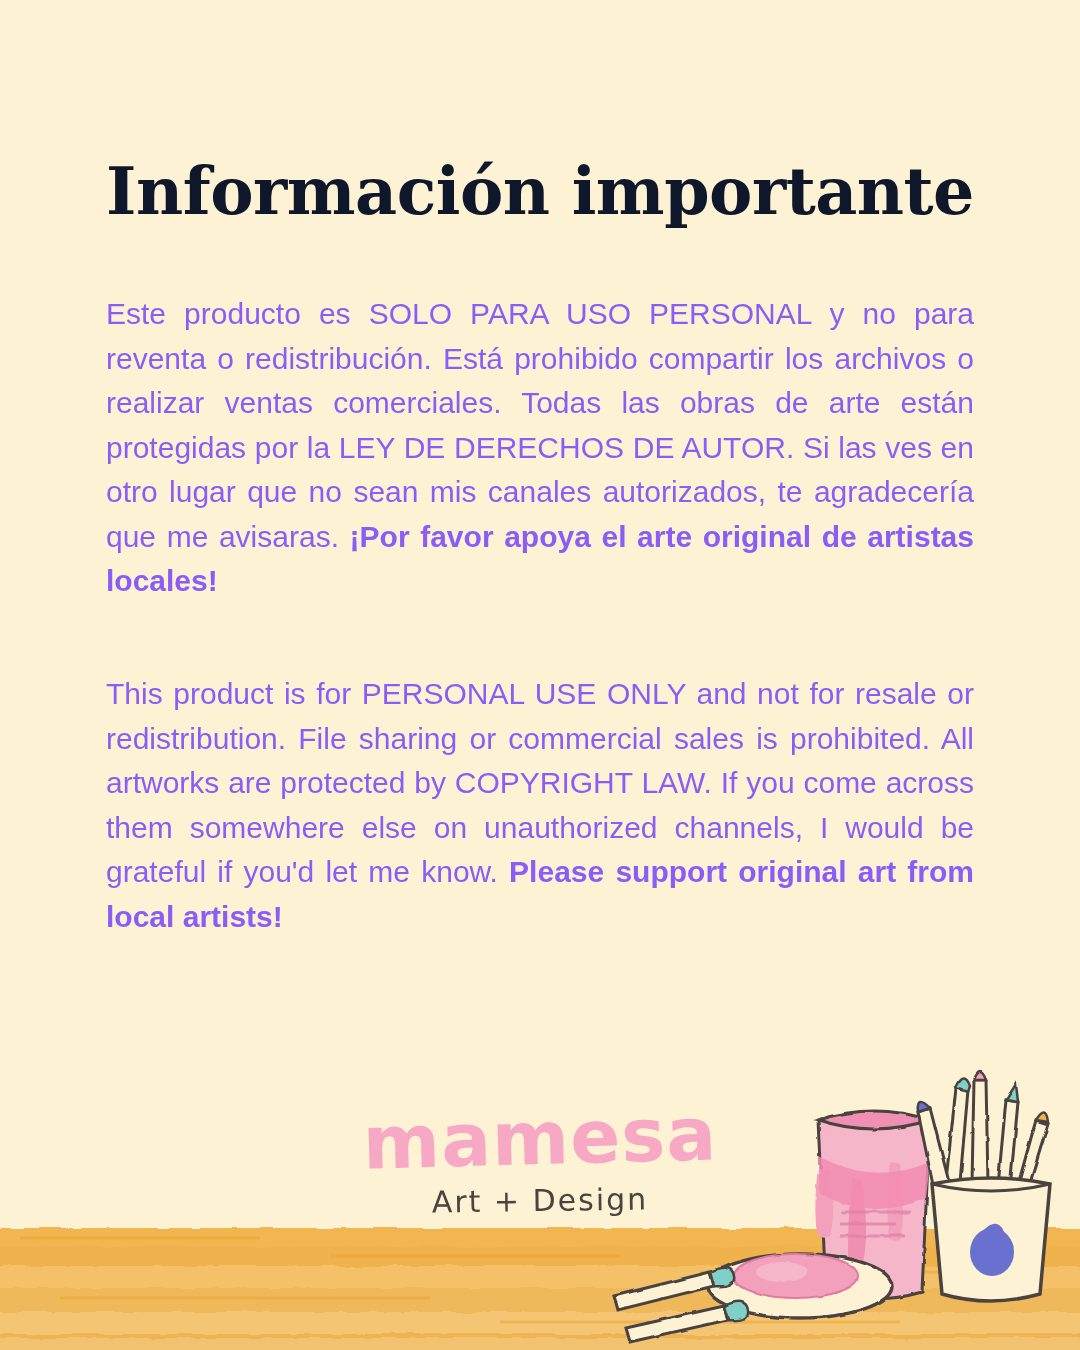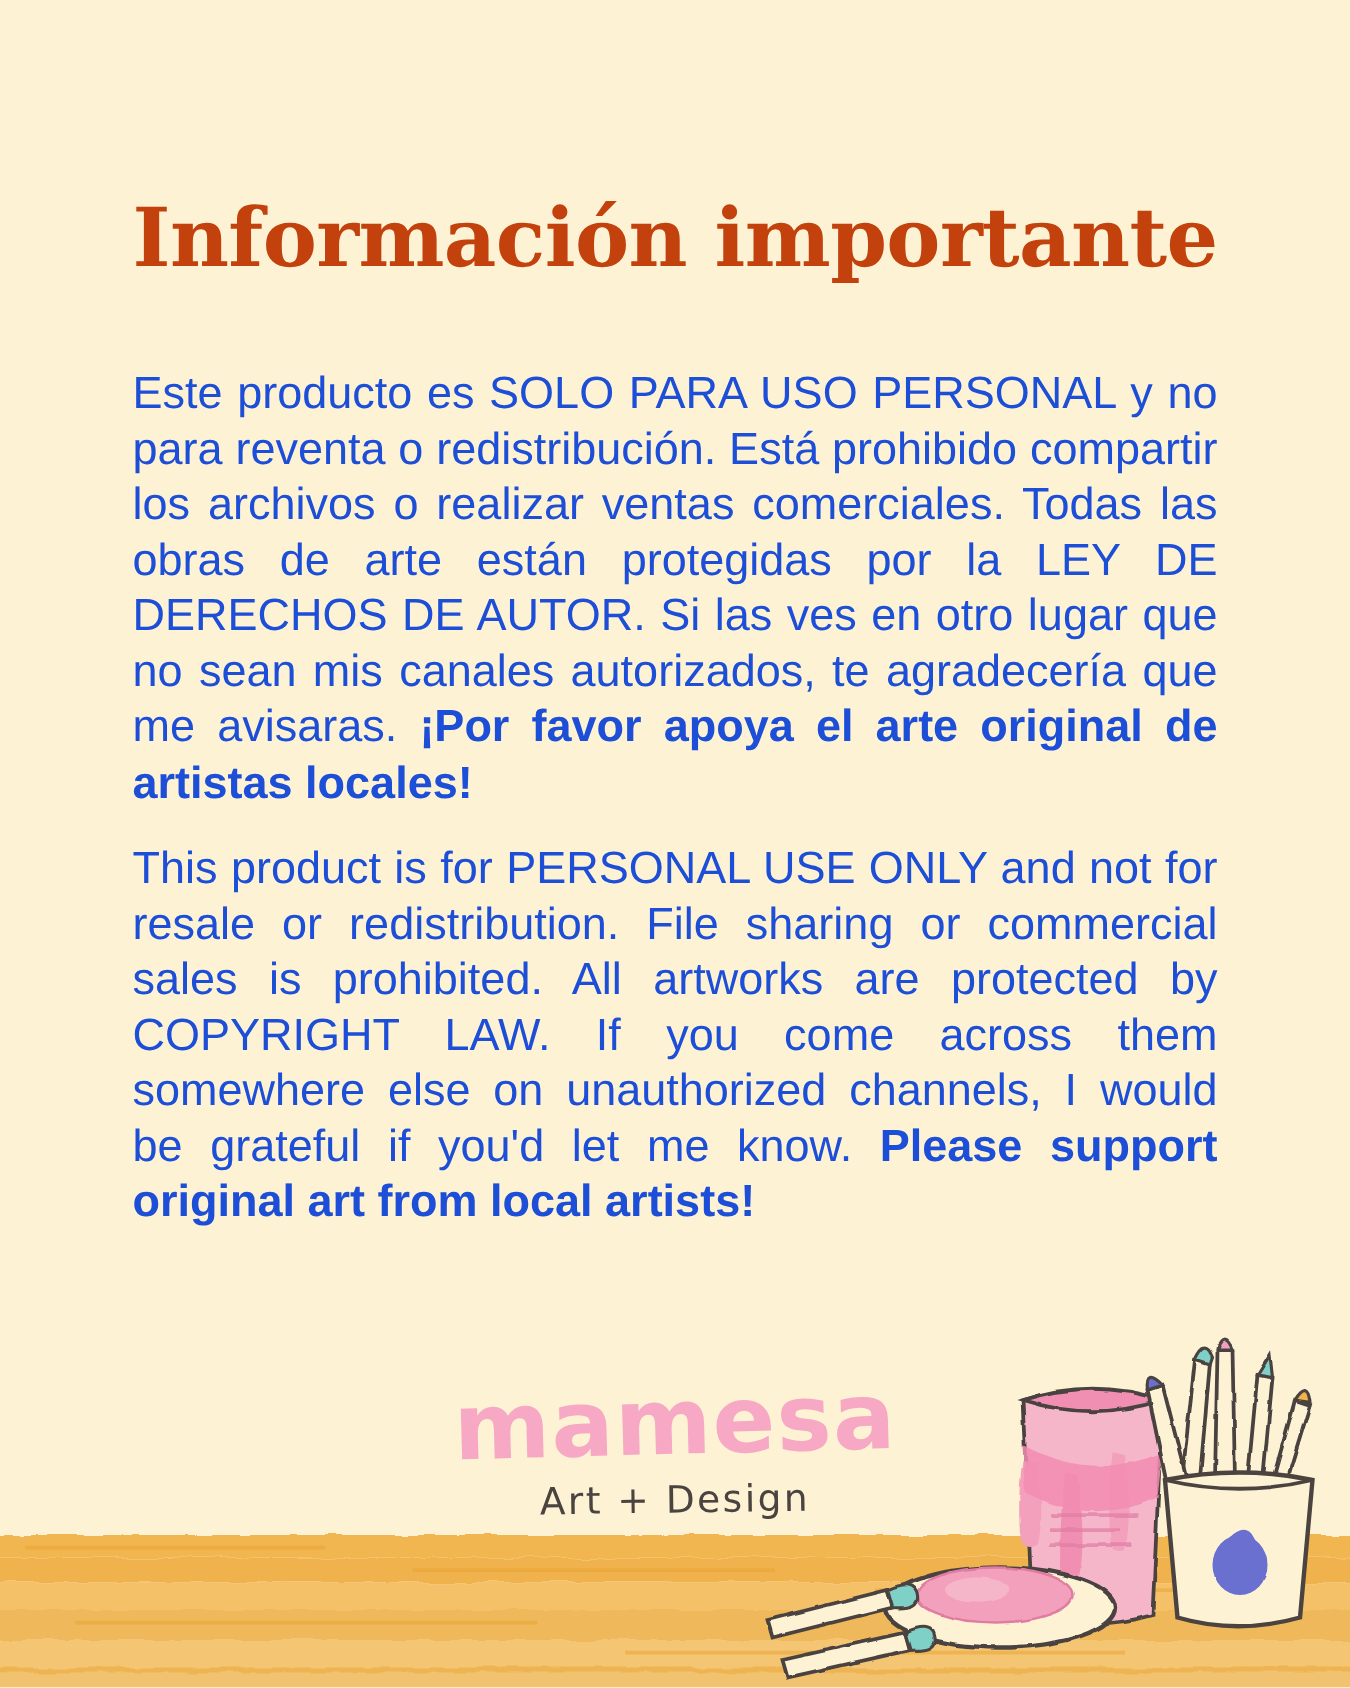--- a/index.html
+++ b/index.html
@@ -24,29 +24,29 @@
   .title {
     position: absolute;
     top: 112px;
     left: 0;
     width: 1080px;
     text-align: center;
     font-family: "DejaVu Serif", "Liberation Serif", serif;
     font-weight: bold;
     font-size: 65px;
     letter-spacing: -0.5px;
-    color: #c2410c;
+    color: #0f172a;
     line-height: 1.1;
   }
   .body-block {
     position: absolute;
     left: 106px;
     width: 868px;
-    color: #1d4ed8;
-    font-size: 36px;
+    color: #8b5cf6;
+    font-size: 30px;
     line-height: 44.5px;
     text-align: justify;
     text-justify: inter-word;
     font-weight: 400;
   }
   .body-block.spanish { top: 292px; }
   .body-block.english { top: 672px; }
   .body-block b {
     font-weight: 700;
   }

